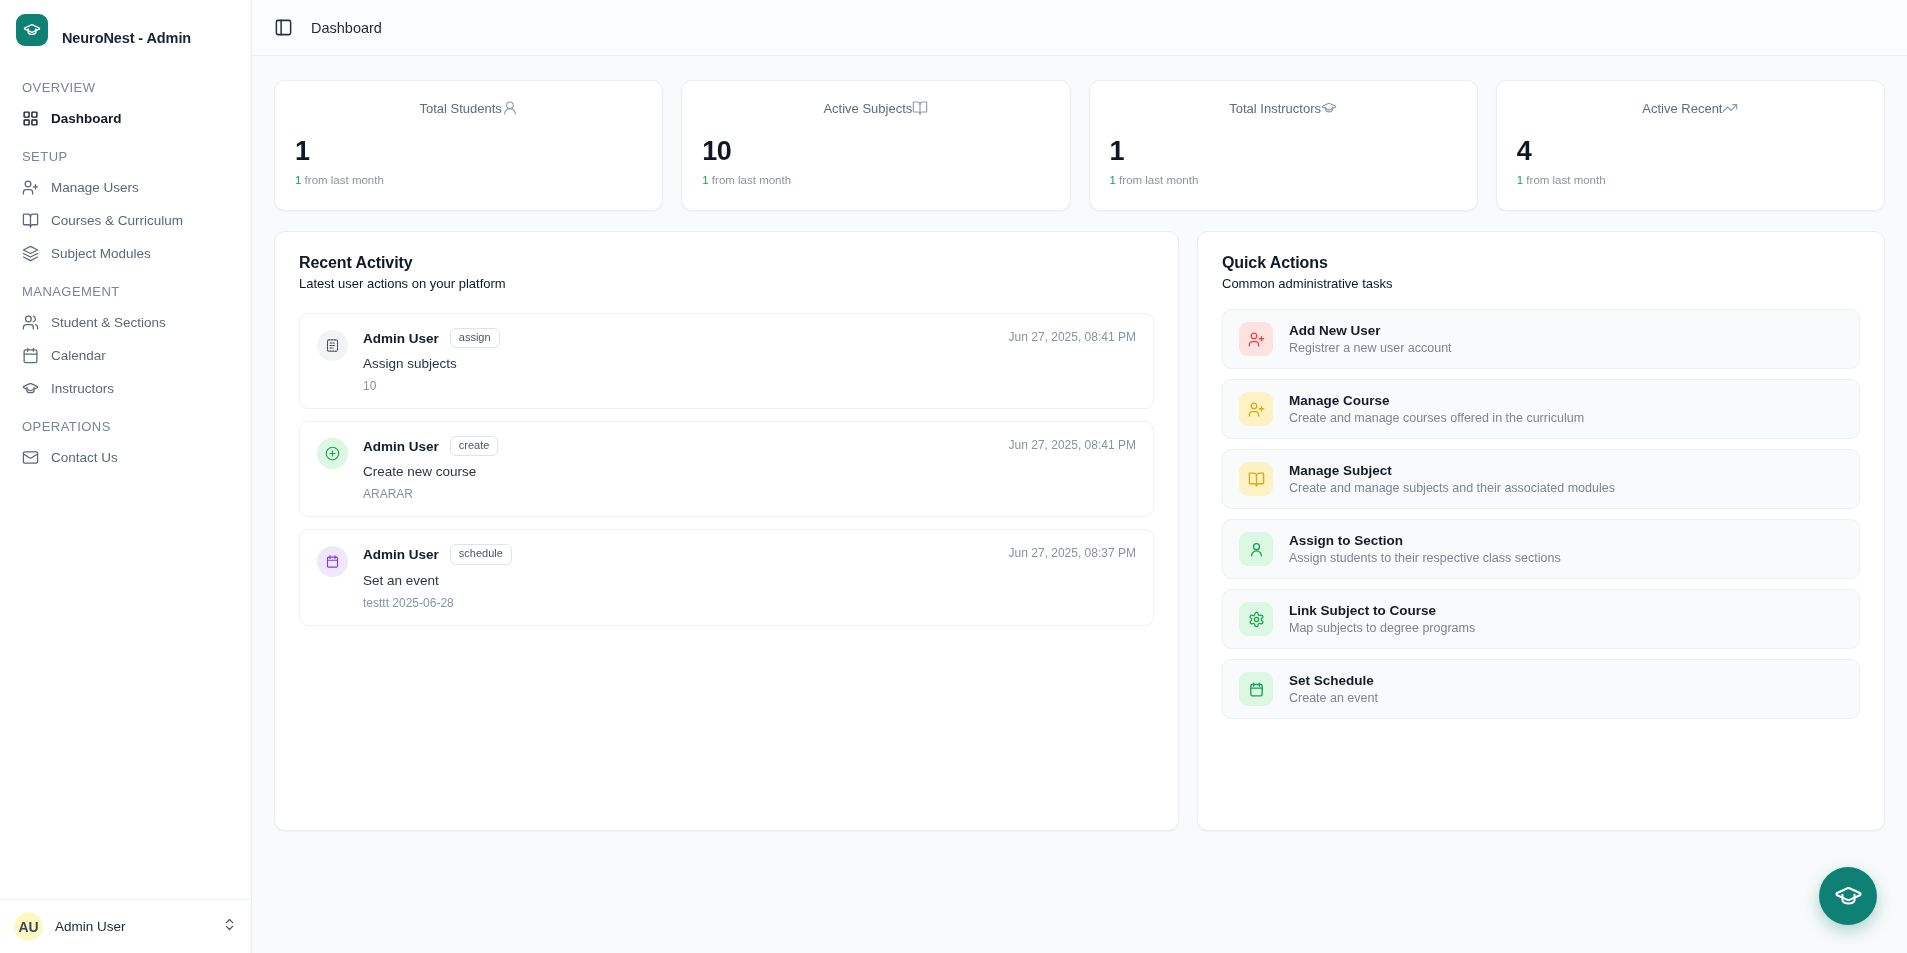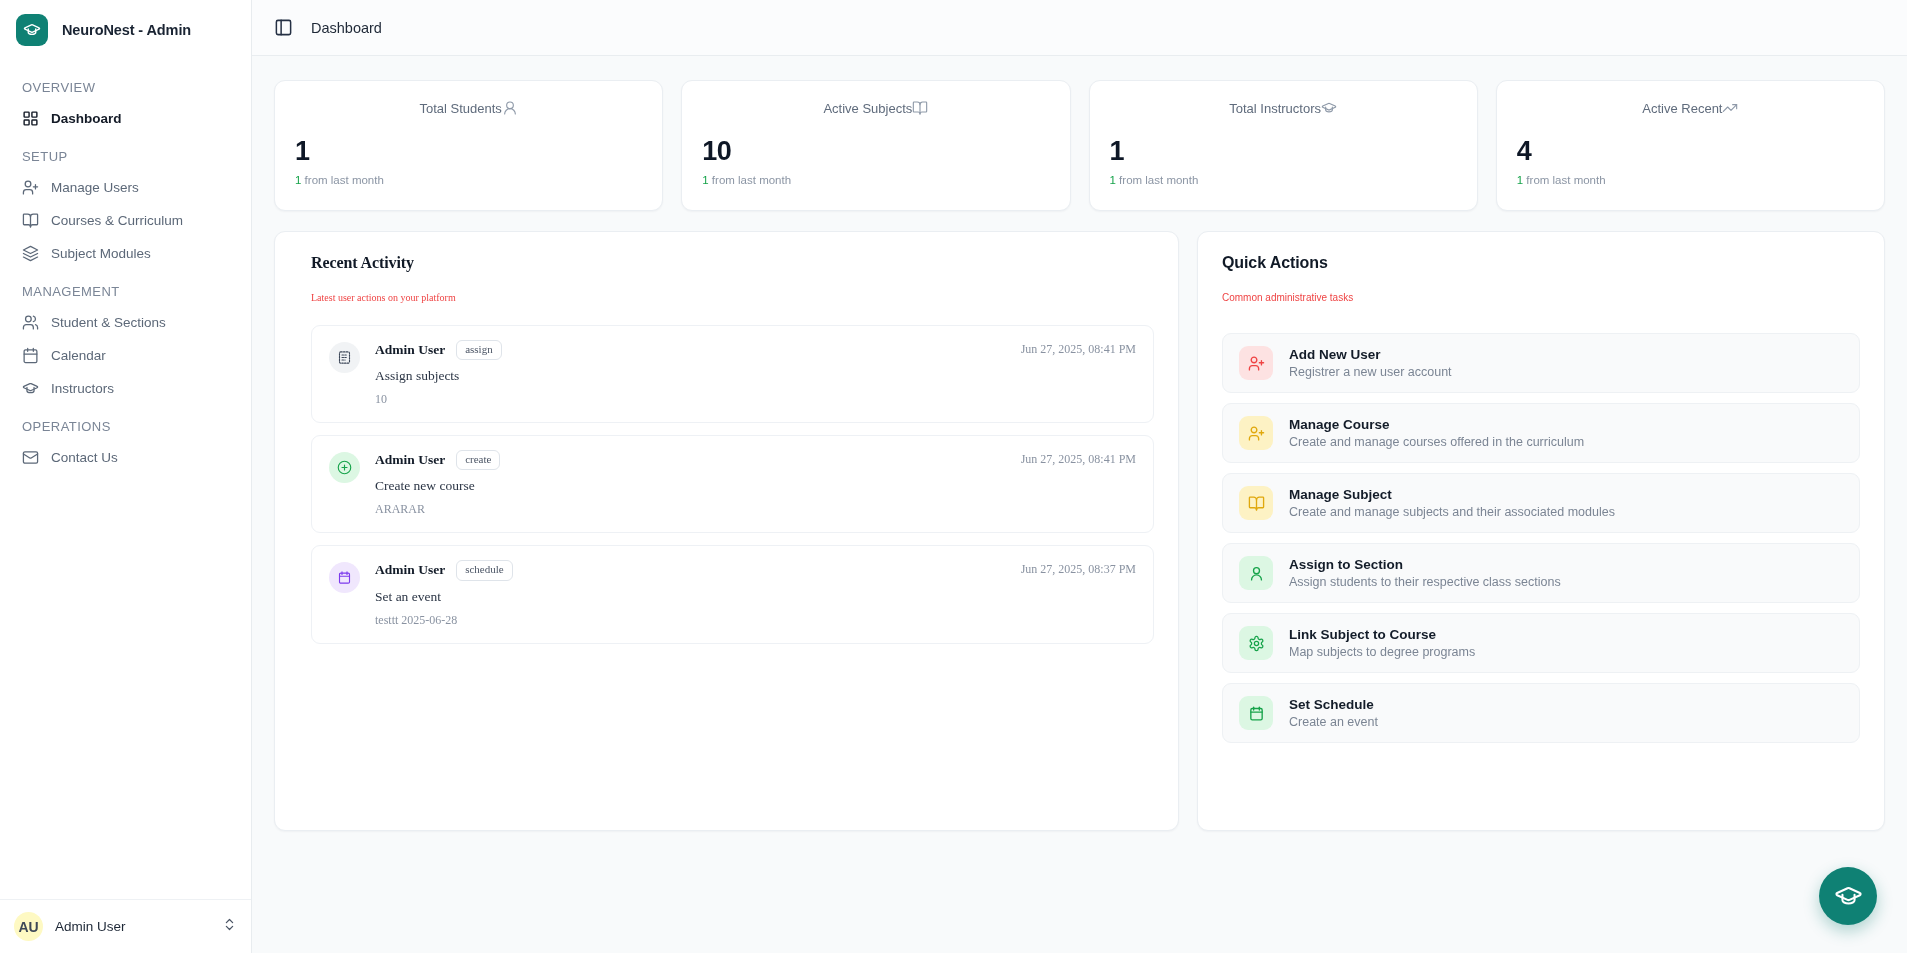--- a/index.html
+++ b/index.html
@@ -12,21 +12,21 @@
   .app { display: flex; width: 1907px; height: 953px; }
 
   
   .sidebar {
     width: 252px; flex: 0 0 252px; height: 953px;
     background: #ffffff;
     border-right: 1px solid #e8ecef;
     display: flex; flex-direction: column;
     position: relative;
   }
-  .brand { display: flex; align-items: center; gap: 14px; padding: 14px 16px 10px 16px; }
+  .brand { display: flex; align-items: flex-end; gap: 14px; padding: 14px 16px 10px 16px; }
   .brand-logo {
     width: 32px; height: 32px; border-radius: 9px;
     background: #0f8174; display: flex; align-items: center; justify-content: center;
     flex: 0 0 32px;
   }
   .brand-name { font-size: 14.5px; font-weight: 700; color: #1a2433; letter-spacing: -0.1px; }
 
   .nav { padding: 10px 12px 0 12px; flex: 1 1 auto; }
   .nav-group-label {
     font-size: 13px; font-weight: 400; color: #7a8596;
@@ -77,24 +77,24 @@
   .stat-value { font-size: 27px; font-weight: 700; color: #0e1726; margin-top: 22px; line-height: 1; letter-spacing: -0.5px; }
   .stat-sub { font-size: 11.5px; color: #8b95a4; margin-top: 9px; }
   .stat-sub .delta { color: #16a34a; }
 
   
   .panels { display: flex; gap: 18px; align-items: stretch; }
   .panel {
     background: #ffffff; border: 1px solid #eaeef2; border-radius: 11px;
     box-shadow: 0 1px 2px rgba(16,24,40,0.04);
   }
-  .panel-activity { flex: 0 0 905px; padding: 22px 24px 24px 36px; height: 600px; font-family: Liberation Serif, serif; }
+  .panel-activity { flex: 0 0 905px; padding: 22px 24px 24px 24px; height: 600px; }
   .panel-actions  { flex: 1 1 auto; padding: 22px 24px 24px 24px; height: 600px; }
   .panel-title { font-size: 16px; font-weight: 700; color: #111a27; letter-spacing: -0.1px; }
-  .panel-sub { font-size: 10px; color: #ef4444; margin-top: 20px; }
+  .panel-sub { font-size: 13px; color: #0f172a; margin-top: 4px; }
 
   
   .activity-list { margin-top: 22px; display: flex; flex-direction: column; gap: 12px; }
   .activity-item {
     border: 1px solid #eef1f5; border-radius: 9px; padding: 14px 17px 15px 17px;
     display: flex; gap: 15px; cursor: pointer; position: relative;
   }
   .act-ico-wrap {
     width: 31px; height: 31px; border-radius: 50%; flex: 0 0 31px;
     display: flex; align-items: center; justify-content: center; margin-top: 2px;
@@ -105,21 +105,21 @@
   .act-user { font-size: 13.5px; font-weight: 600; color: #131c29; }
   .act-badge {
     font-size: 11px; color: #4b5565; border: 1px solid #dfe4ea;
     border-radius: 6px; padding: 2px 8px 3px 8px; background: #fff; line-height: 1.2;
   }
   .act-title { font-size: 13.5px; color: #2b3545; margin-top: 8px; }
   .act-meta { font-size: 12px; color: #8992a1; margin-top: 8px; }
   .act-time { font-size: 12px; color: #8992a1; position: absolute; right: 17px; top: 16px; white-space: nowrap; }
 
   
-  .qa-list { margin-top: 30px; display: flex; flex-direction: column; gap: 10px; }
+  .qa-list { margin-top: 18px; display: flex; flex-direction: column; gap: 10px; }
   .qa-item {
     background: #f9fafb; border: 1px solid #eef1f4; border-radius: 9px;
     padding: 12px 16px; display: flex; align-items: center; gap: 16px; cursor: pointer;
     min-height: 56px;
   }
   .qa-ico-wrap {
     width: 34px; height: 34px; border-radius: 9px; flex: 0 0 34px;
     display: flex; align-items: center; justify-content: center;
   }
   .qa-ico-wrap svg { width: 17px; height: 17px; display: block; }

